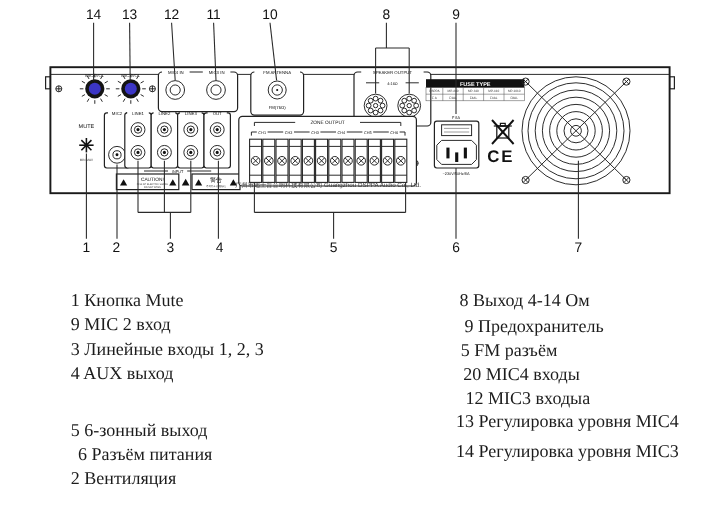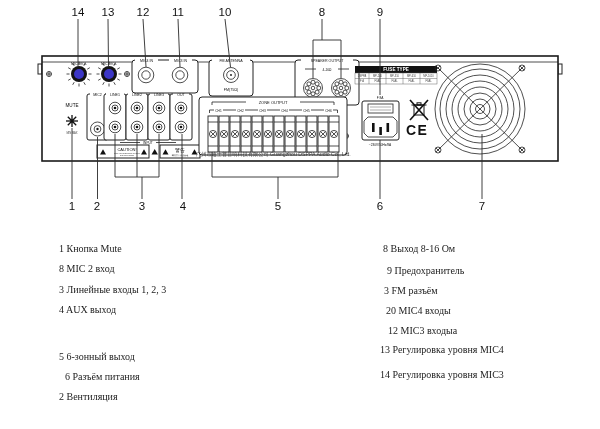--- a/index.html
+++ b/index.html
@@ -9,21 +9,21 @@
   .ln{stroke:#222;stroke-width:.8;fill:none;}
   .box{fill:#fff;stroke:#222;stroke-width:1;}
   .patch{fill:#fff;stroke:none;}
   text{font-family:"Liberation Sans",sans-serif;fill:#111;}
   .tc{text-anchor:middle;}
   .t3{font-size:3.2px;} .t35{font-size:3.6px;} .t4{font-size:4px;} .t45{font-size:4.6px;}
   .t26{font-size:2.6px;fill:#444;} .t2{font-size:2px;fill:#333;}
   .num{font-size:11.5px;fill:#111;text-anchor:middle;}
   .lead{stroke:#2a2a2a;stroke-width:.9;fill:none;}
   .tbl{stroke:#555;stroke-width:.45;fill:none;}
-  .legend-item{position:absolute;font-family:"Liberation Serif",serif;font-size:10px;
+  .legend-item{position:absolute;font-family:"Liberation Serif",serif;font-size:15px;
                color:#1c1c1c;white-space:nowrap;}
   .cjk{font-size:5.2px;fill:#333;font-family:"Liberation Sans",sans-serif;}
 </style>
 </head>
 <body>
 
 <div class="page">
 
 <svg width="600" height="232" viewBox="0 0 600 232">
   <defs>
@@ -378,29 +378,29 @@
     <text x="380" y="210" class="num">6</text>
   </g>
   <g>
     <line x1="482" y1="134" x2="482" y2="199" class="lead"></line>
     <text x="482" y="210" class="num">7</text>
   </g>
 </svg>
 
 <div>
   <div class="legend-item" style="left:59px;top:243px">1 Кнопка Mute</div>
-  <div class="legend-item" style="left:59px;top:263px">8 MIC 2 вход</div>
+  <div class="legend-item" style="left:59px;top:263px">9 MIC 2 вход</div>
   <div class="legend-item" style="left:59px;top:284px">3 Линейные входы 1, 2, 3</div>
   <div class="legend-item" style="left:59px;top:304px">4 AUX выход</div>
   <div class="legend-item" style="left:59px;top:351px">5 6-зонный выход</div>
   <div class="legend-item" style="left:65px;top:371px">6 Разъём питания</div>
   <div class="legend-item" style="left:59px;top:391px">2 Вентиляция</div>
 
-  <div class="legend-item" style="left:383px;top:243px">8 Выход 8-16 Ом</div>
+  <div class="legend-item" style="left:383px;top:243px">8 Выход 4-14 Ом</div>
   <div class="legend-item" style="left:387px;top:265px">9 Предохранитель</div>
-  <div class="legend-item" style="left:384px;top:285px">3 FM разъём</div>
+  <div class="legend-item" style="left:384px;top:285px">5 FM разъём</div>
   <div class="legend-item" style="left:386px;top:305px">20 MIC4 входы</div>
   <div class="legend-item" style="left:388px;top:325px">12 MIC3 входыа</div>
   <div class="legend-item" style="left:380px;top:344px">13 Регулировка уровня MIC4</div>
   <div class="legend-item" style="left:380px;top:369px">14 Регулировка уровня MIC3</div>
 </div>
 
 </div>
 
 </body></html>

